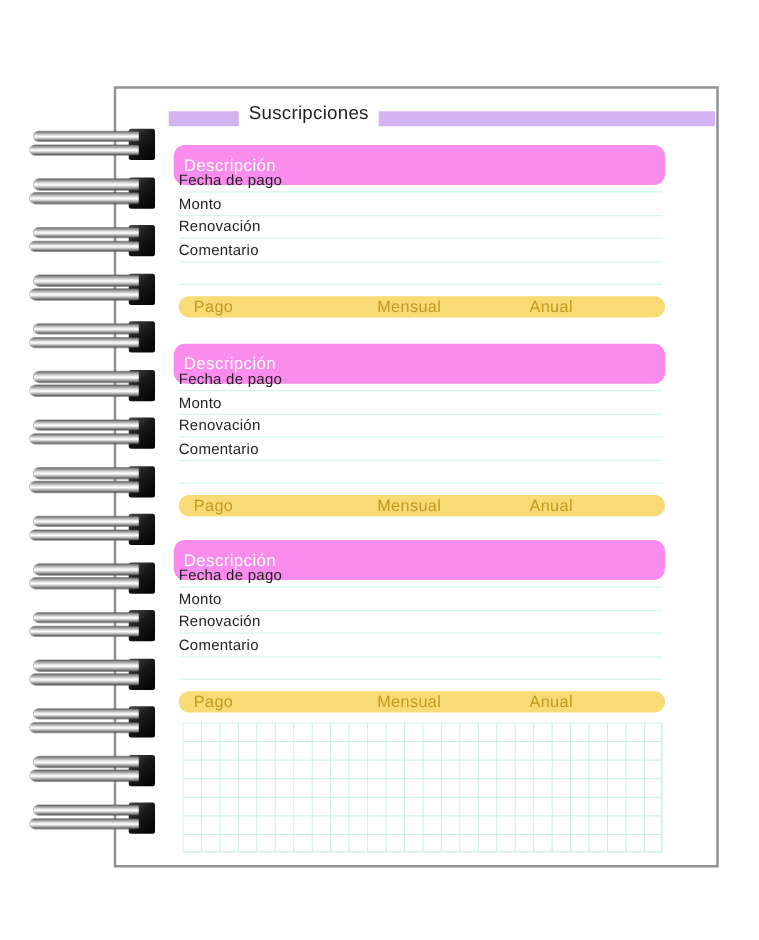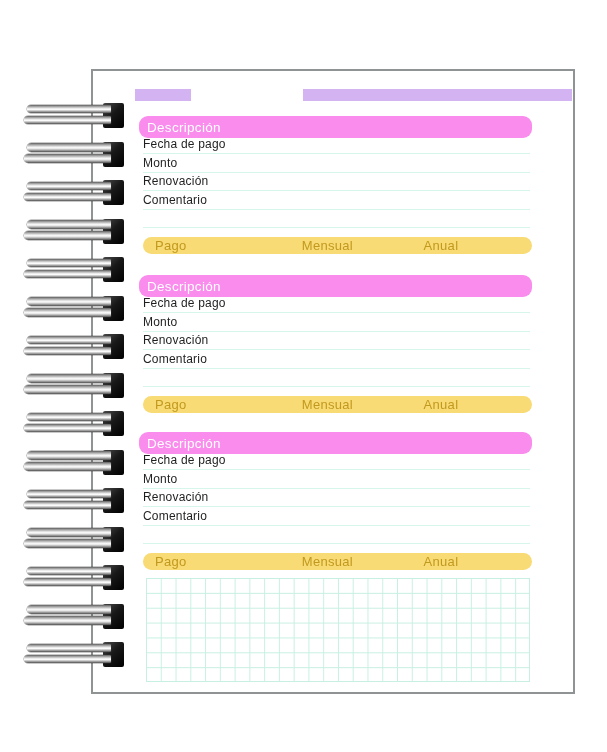--- a/index.html
+++ b/index.html
@@ -16,21 +16,21 @@
   .title-bar{position:absolute;height:12px;top:18px;background:var(--lavender);}
   .title-bar.left{left:42px;width:56px;}
   .title-bar.right{left:210px;width:269px;}
   .page-title{
     position:absolute;left:98px;top:11px;width:112px;text-align:center;
     font-size:15px;letter-spacing:.2px;color:#1f1f1f;white-space:nowrap;
   }
   
   .section{position:absolute;left:0;width:100%;height:140px;}
   .section-header{
-    position:absolute;left:46px;width:393px;height:22px;top:0;
+    position:absolute;left:46px;width:393px;height:32px;top:0;
     background:var(--pink);border-radius:9px;
   }
   .section-header span{
     position:absolute;left:8px;top:50%;transform:translateY(-50%);
     color:#ffffff;font-size:13.5px;letter-spacing:.3px;white-space:nowrap;
   }
   .field-row{
     position:absolute;left:50px;width:387px;height:18.5px;box-sizing:border-box;
     border-bottom:1px solid var(--mint);display:flex;align-items:flex-end;text-align:center;
   }
@@ -69,20 +69,21 @@
   .wire.top{left:27px;top:0.5px;width:84px;}
   .wire.bottom{left:24px;top:11.5px;width:87px;}
 </style>
 </head>
 <body>
 
 <div class="canvas" style="--lavender: #D4B3F2; --pink: #F98CEC; --yellow: #F8DB74; --mustard: #C2991F; --mint: #D6F5EB; --gridline: #C8F0E2;">
 
   <div class="page">
     <div class="title-bar left"></div>
+    <div class="page-title">Suscripciones</div>
     <div class="title-bar right"></div>
 
     <div id="sections-mount">
   <div class="section" style="top: 45px;">
     <div class="section-header">
       <span>Descripción</span>
     </div>
     <div class="rows-mount">
   <div class="field-row" style="top: 19.5px;">
     <span class="lbl">Fecha de pago</span>

